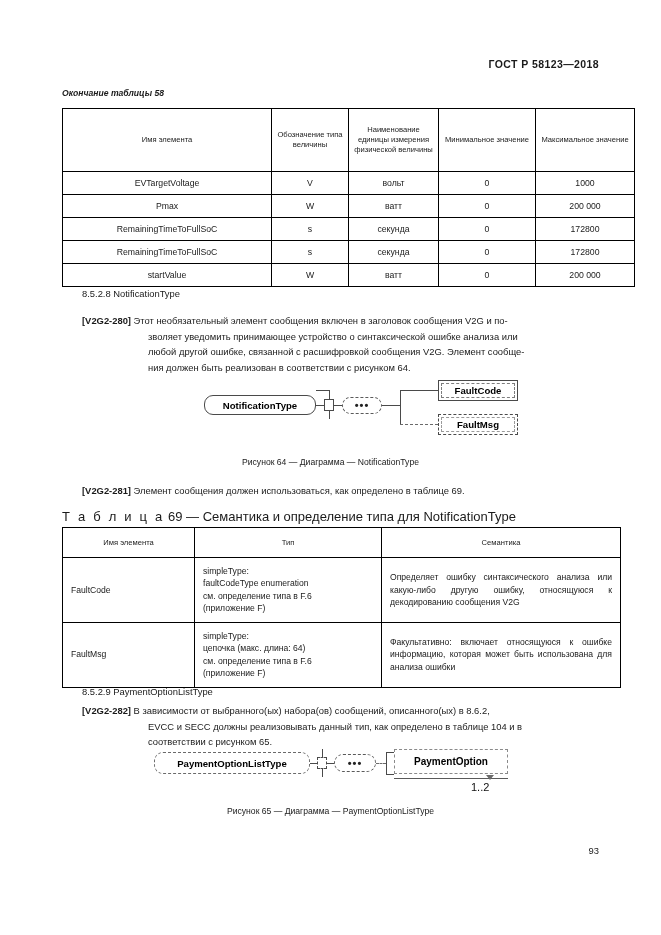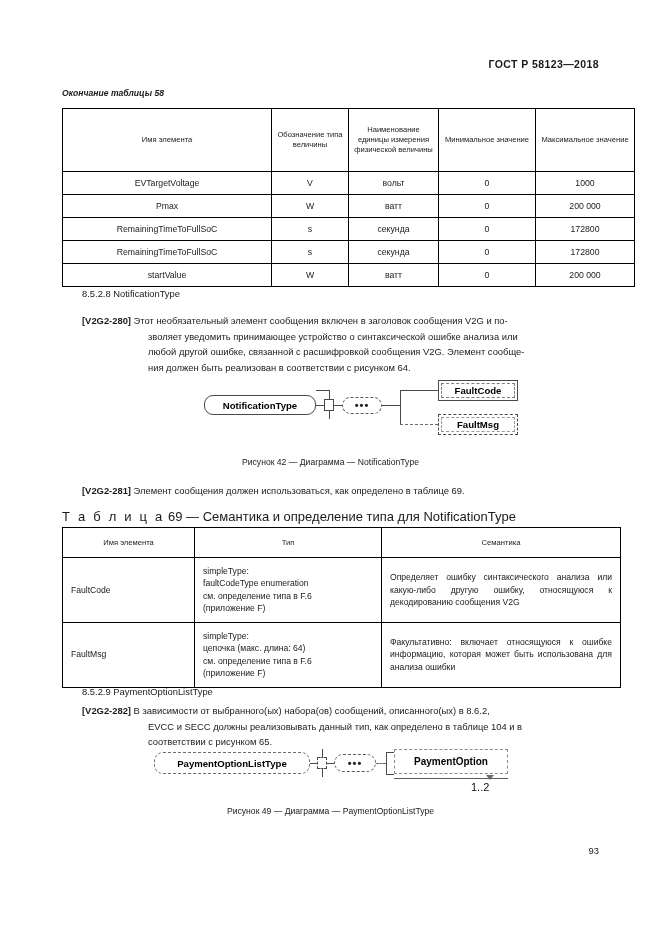--- a/index.html
+++ b/index.html
@@ -319,21 +319,21 @@
       </div>
     </div>
 
     <div class="node box-dash" style="left:376px; top:34px; width:80px; height:21px; padding:2px;">
       <div class="node inner-dash" style="position:relative; left:0; top:0; width:100%; height:100%; border-color:#9a9a9a;">
         <span>FaultMsg</span>
       </div>
     </div>
   </div>
 
-  <div class="fig-cap" style="top:457px">Рисунок 42 — Диаграмма — NotificationType</div>
+  <div class="fig-cap" style="top:457px">Рисунок 64 — Диаграмма — NotificationType</div>
 
   <div class="para" style="left:20px; top:483px; width:517px;">
     <span class="tag">[V2G2-281]</span>
     <span>Элемент сообщения должен использоваться, как определено в таблице 69.</span>
   </div>
 
   <div class="tbl-cap" style="top:509px">
     <span class="sp">Т а б л и ц а</span>
     <span>69 — Семантика и определение типа для NotificationType</span>
   </div>
@@ -399,18 +399,18 @@
 
     <div class="node box-dash" style="left:332px; top:1px; width:114px; height:25px; border-color:#8a8a8a; font-size:10px;">
       <span>PaymentOption</span>
     </div>
 
     <div class="occur-line" style="left:332px; top:30px; width:114px;"></div>
     <div class="chev" style="left:424px; top:27px;"></div>
     <div class="mult" style="left:409px; top:33px;">1..2</div>
   </div>
 
-  <div class="fig-cap" style="top:806px">Рисунок 49 — Диаграмма — PaymentOptionListType</div>
+  <div class="fig-cap" style="top:806px">Рисунок 65 — Диаграмма — PaymentOptionListType</div>
 
   <div class="page-num">93</div>
 
  </div>
 </div>
 
 </body></html>

